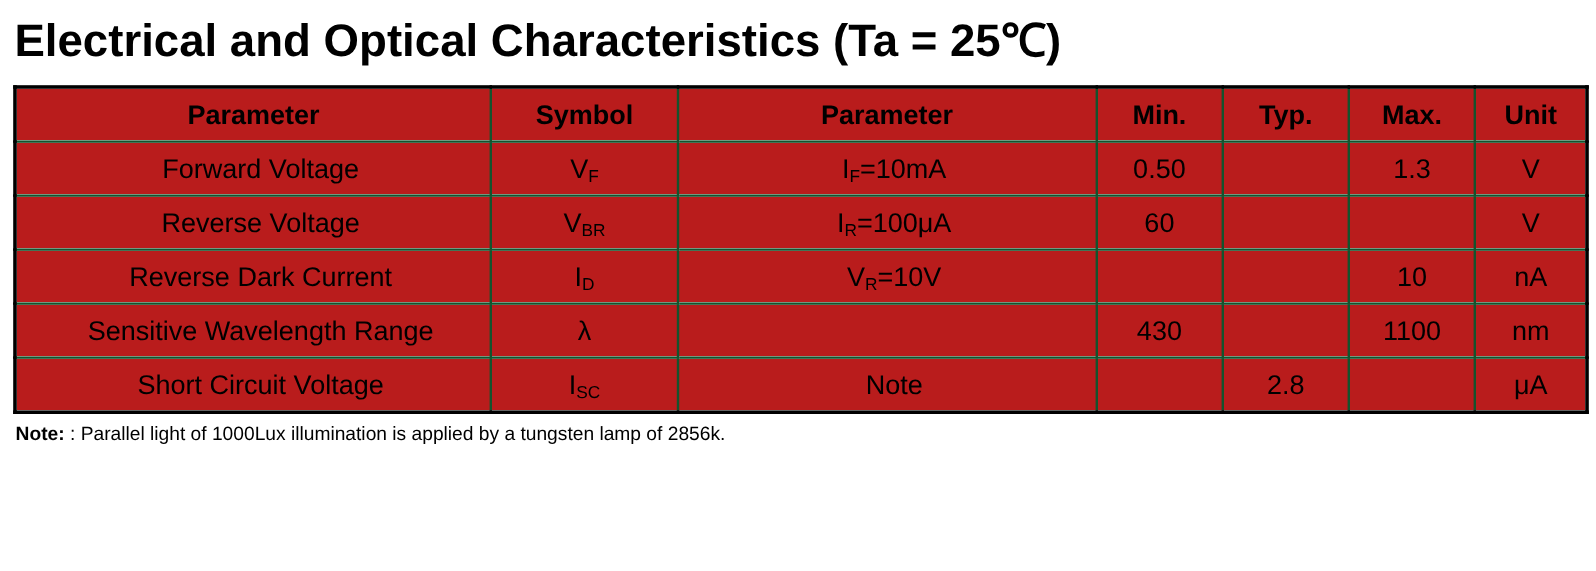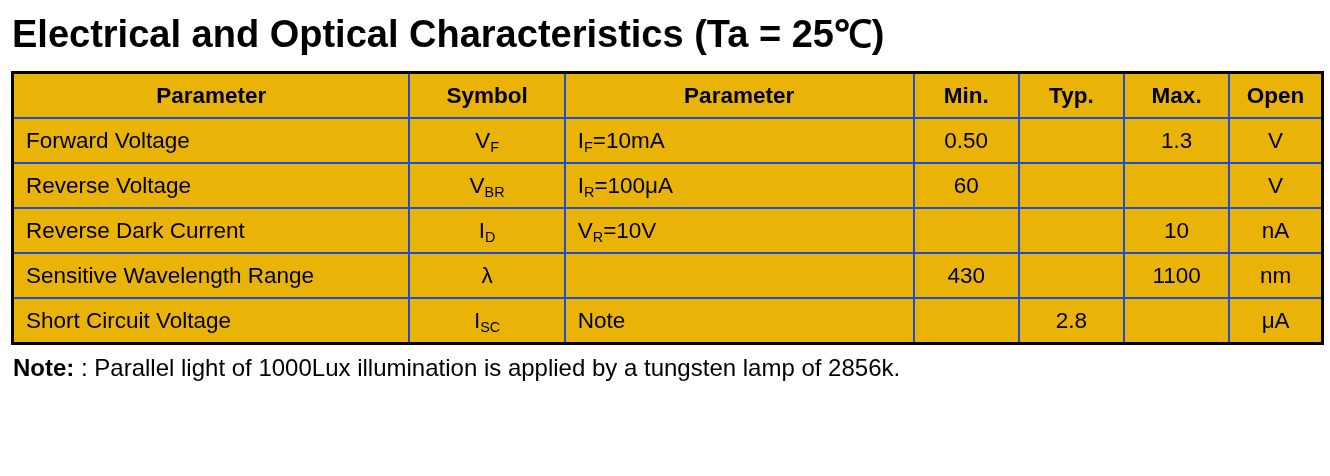--- a/index.html
+++ b/index.html
@@ -32,48 +32,48 @@
     border: 3px solid #000000;
   }
   col.c1 { width: 396px; }
   col.c2 { width: 155px; }
   col.c3 { width: 348px; }
   col.c4 { width: 105px; }
   col.c5 { width: 105px; }
   col.c6 { width: 105px; }
   col.c7 { width: 93px;  }
   th, td {
-    border: 2px solid #1d4ed8;
+    border: 2px solid #14532d;
     height: 43px;
     font-size: 22.5px;
     padding: 0;
     overflow: hidden;
     white-space: nowrap;
-    background: #eab308;
+    background: #b91c1c;
   }
   th {
     font-weight: bold;
     text-align: center;
   }
   td.c-left {
-    text-align: left;
+    text-align: center;
     padding-left: 12px;
   }
   td.c-center, th.c-center {
     text-align: center;
   }
   sub {
     font-size: 0.64em;
     vertical-align: baseline;
     position: relative;
     top: 0.33em;
     line-height: 0;
   }
   .note {
-    font-size: 24px;
+    font-size: 16px;
     margin: 9px 0 12px 2px;
     white-space: nowrap;
   }
   .note .note-label { font-weight: bold; }
 </style>
 </head>
 <body>
 
 <div class="page">
 
@@ -90,21 +90,21 @@
         <col class="c7">
     </colgroup>
     <thead>
       <tr>
         <th class="c-center">Parameter</th>
         <th class="c-center">Symbol</th>
         <th class="c-center">Parameter</th>
         <th class="c-center">Min.</th>
         <th class="c-center">Typ.</th>
         <th class="c-center">Max.</th>
-        <th class="c-center">Open</th>
+        <th class="c-center">Unit</th>
       </tr>
     </thead>
     <tbody>
       <tr>
         <td class="c-left">Forward Voltage</td>
         <td class="c-center"><span>V</span><sub>F</sub></td>
         <td class="c-left"><span>I</span><sub>F</sub><span>=10mA</span></td>
         <td class="c-center">0.50</td>
         <td class="c-center"></td>
         <td class="c-center">1.3</td>

